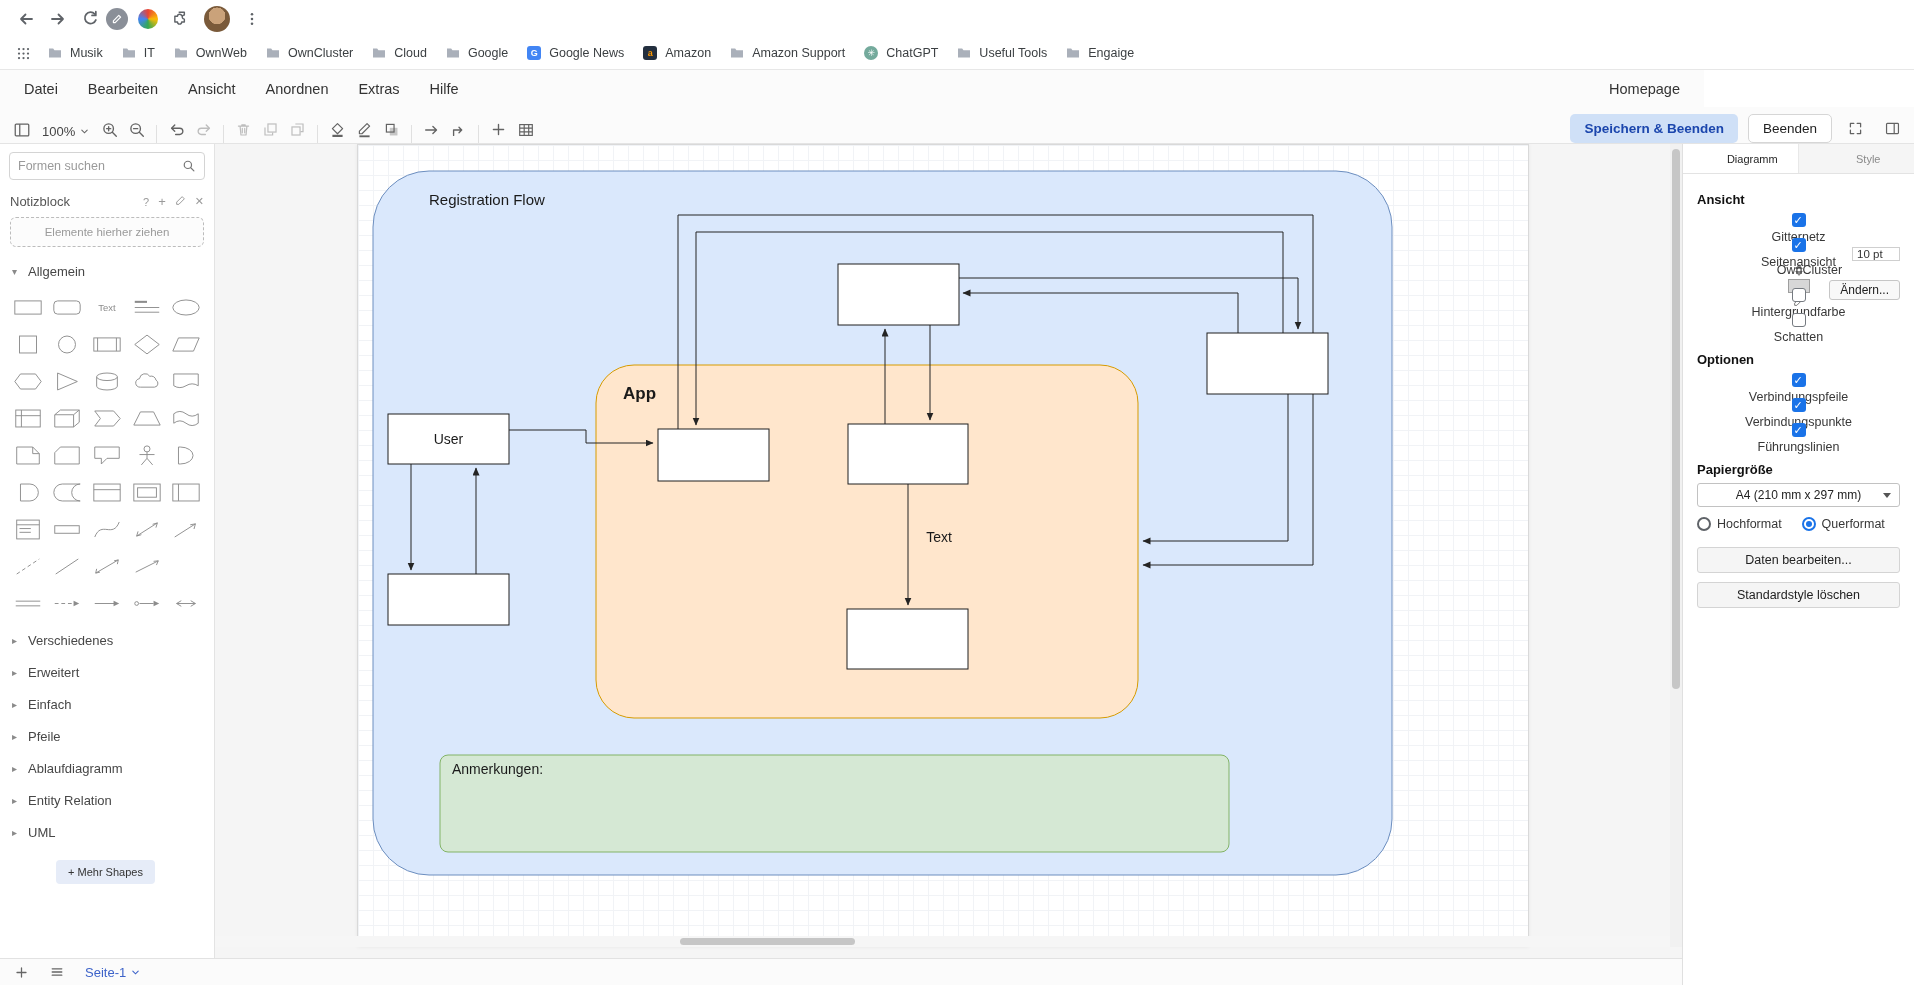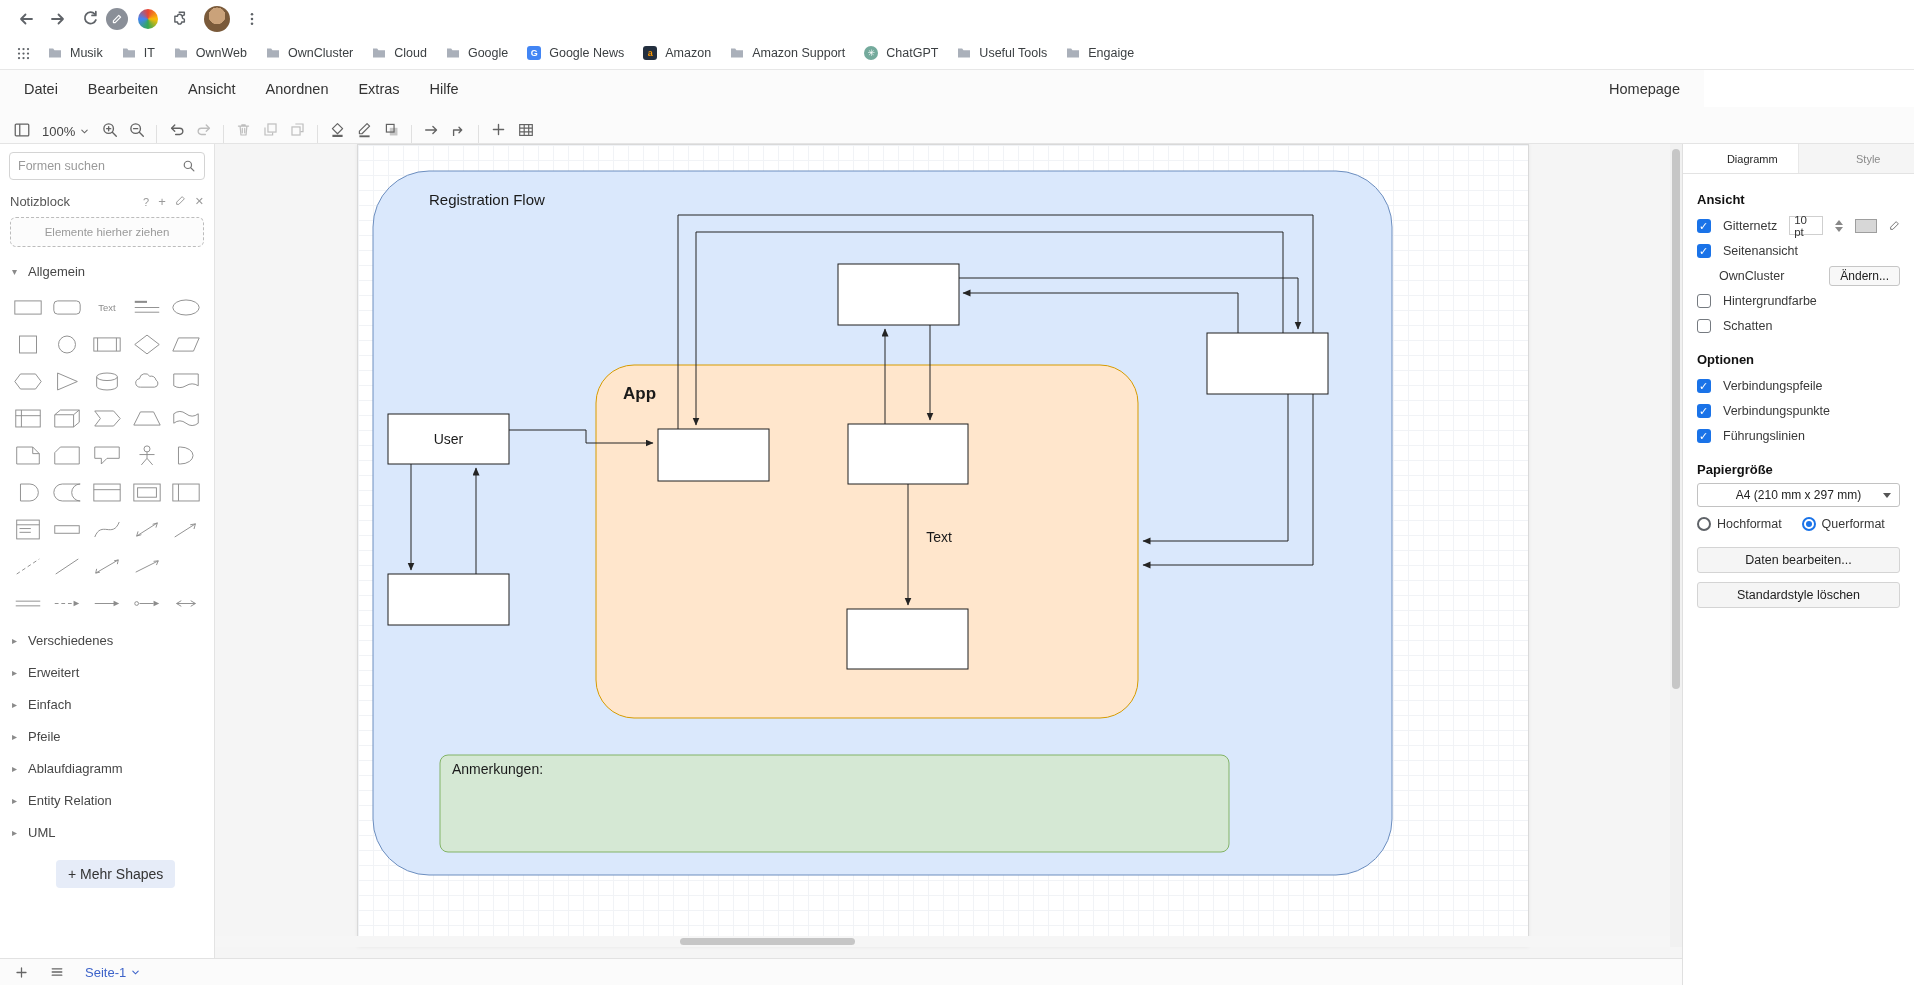--- a/index.html
+++ b/index.html
@@ -42,41 +42,41 @@
   .search input::placeholder { color:#9a9a9a; }
   .npad-head { margin:14px 10px 0; display:flex; align-items:center; gap:9px; font-size:13px; color:#555; }
   .npad-head .lbl { flex:1; }
   .npad-head .mi { color:#9a9a9a; font-size:11px; }
   .dropzone { margin:8px 10px 0; height:30px; border:1px dashed #bcbcbc; border-radius:6px; background:#fcfcfc; display:flex; align-items:center; justify-content:center; font-size:11.5px; color:#9a9a9a; }
   .sect { height:32px; display:flex; align-items:center; gap:7px; padding:0 12px; font-size:13px; color:#474747; }
   .sect .chev { color:#8a8a8a; font-size:10px; width:9px; }
   .shapegrid { display:grid; grid-template-columns:repeat(5,1fr); padding:2px 8px; }
   .shape-cell { height:37px; display:flex; align-items:center; justify-content:center; }
   .shape-cell svg { stroke:#8c8c8c; fill:#fff; stroke-width:1; }
-  .morebtn { margin:12px 0 0 56px; display:inline-block; background:#e6ecf8; border-radius:4px; padding:6px 12px; font-size:14px; color:#333; }
+  .morebtn { margin:12px 0 0 56px; display:inline-block; background:#e6ecf8; border-radius:4px; padding:6px 12px; font-size:11px; color:#333; }
 
   
   .canvas { position:absolute; left:215px; top:144px; width:1467px; height:814px; background:#f5f5f5; overflow:hidden; }
   .page { position:absolute; left:142px; top:0; width:1172px; height:803px; background-color:#fff;
     background-image:linear-gradient(to right,#f1f3f6 1px,transparent 1px),linear-gradient(to bottom,#f1f3f6 1px,transparent 1px);
     background-size:15px 15px; border:1px solid #d9d9d9; box-shadow:0 0 4px rgba(0,0,0,.06); }
   .dsvg { position:absolute; left:0; top:0; }
   .vscroll { position:absolute; right:0; top:0; width:12px; height:803px; background:#f1f1f1; }
   .vthumb { position:absolute; right:2px; top:5px; width:8px; height:540px; background:#c6c6c6; border-radius:4px; }
   .hscroll { position:absolute; left:0; bottom:11px; height:11px; width:1455px; background:#f6f6f6; }
   .hthumb { position:absolute; left:465px; top:2px; width:175px; height:7px; background:#c6c6c6; border-radius:4px; }
 
   
   .panel { position:absolute; left:1682px; top:144px; width:232px; height:841px; background:#fff; border-left:1px solid #e0e0e0; }
   .ptabs { height:30px; display:flex; background:#f5f5f5; border-bottom:1px solid #e3e3e3; }
   .ptab { width:116px; display:flex; align-items:center; justify-content:center; font-size:11px; color:#8a8a8a; background:#f5f5f5;padding-left:24px; }
   .ptab.active { background:#fff; color:#1f1f1f; border-right:1px solid #e8e8e8; }
   .pbody { padding:10px 14px; }
   .phead { font-size:13px; font-weight:bold; color:#111; margin:8px 0 6px; }
-  .prow { display:flex; align-items:center; gap:12px; height:25px; font-size:12.5px; color:#383838; }
+  .prow { display:flex; align-items:center; gap:3px; height:25px; font-size:12.5px; color:#383838;flex-direction:column; }
   .cb { width:14px; height:14px; border-radius:3px; flex:none; position:relative; }
   .cb.on { background:#1a73e8; }
   .cb.on::after { content:"✓"; position:absolute; left:2px; top:0px; color:#fff; font-size:11px; line-height:14px; }
   .cb.off { border:1.5px solid #757a80; background:#fff; }
   .gridsize { margin-left:auto; width:48px; height:19px; border:1px solid #cfcfcf; background:#fff; font-size:11.5px; color:#333; display:flex; align-items:center; padding:0 4px; }
   .steppers { display:flex; flex-direction:column; gap:2px; }
   .steppers .up { width:0; height:0; border-left:4px solid transparent; border-right:4px solid transparent; border-bottom:5px solid #888; }
   .steppers .dn { width:0; height:0; border-left:4px solid transparent; border-right:4px solid transparent; border-top:5px solid #888; }
   .swatch { width:22px; height:14px; background:#d7d7d7; border:1px solid #9e9e9e; flex:none; }
   .minibtn { margin-left:auto; font-size:12px; color:#222; background:#f8f8f8; border:1px solid #c6c6c6; border-radius:3px; padding:2px 10px; }
@@ -349,20 +349,35 @@
       <svg width="17" height="17" viewBox="0 0 20 20" fill="none" stroke="currentColor" stroke-width="1.6" stroke-linecap="round">
           <path d="M10 4 v12 M4 10 h12"></path>
         </svg>
     </span>
     <span class="ticon">
       <svg width="18" height="18" viewBox="0 0 20 20" fill="none" stroke="currentColor" stroke-width="1.3">
           <rect x="3" y="4" width="14" height="12"></rect>
           <path d="M3 8 h14 M3 12 h14 M8 4 v12 M13 4 v12"></path>
         </svg>
     </span>
+    <div class="tb-right">
+      <button class="btn-save">Speichern &amp; Beenden</button>
+      <button class="btn-exit">Beenden</button>
+      <span class="ticon">
+        <svg width="17" height="17" viewBox="0 0 20 20" fill="none" stroke="currentColor" stroke-width="1.5" stroke-linecap="round" stroke-linejoin="round">
+            <path d="M4 8 V4 h4 M12 4 h4 v4 M16 12 v4 h-4 M8 16 H4 v-4"></path>
+          </svg>
+      </span>
+      <span class="ticon">
+        <svg width="17" height="17" viewBox="0 0 20 20" fill="none" stroke="currentColor" stroke-width="1.4">
+            <rect x="3" y="4" width="14" height="12" rx="1"></rect>
+            <path d="M12 4 v12"></path>
+          </svg>
+      </span>
+    </div>
   </div>
 
   <div class="sidebar">
     <div class="search">
       <input placeholder="Formen suchen" style="">
       <span style="color:#777;display:flex;">
         <svg width="14" height="14" viewBox="0 0 20 20" fill="none" stroke="currentColor" stroke-width="1.7" stroke-linecap="round">
             <circle cx="8.4" cy="8.4" r="5.2"></circle>
             <path d="M12.5 12.5 L17 17"></path>
           </svg>

